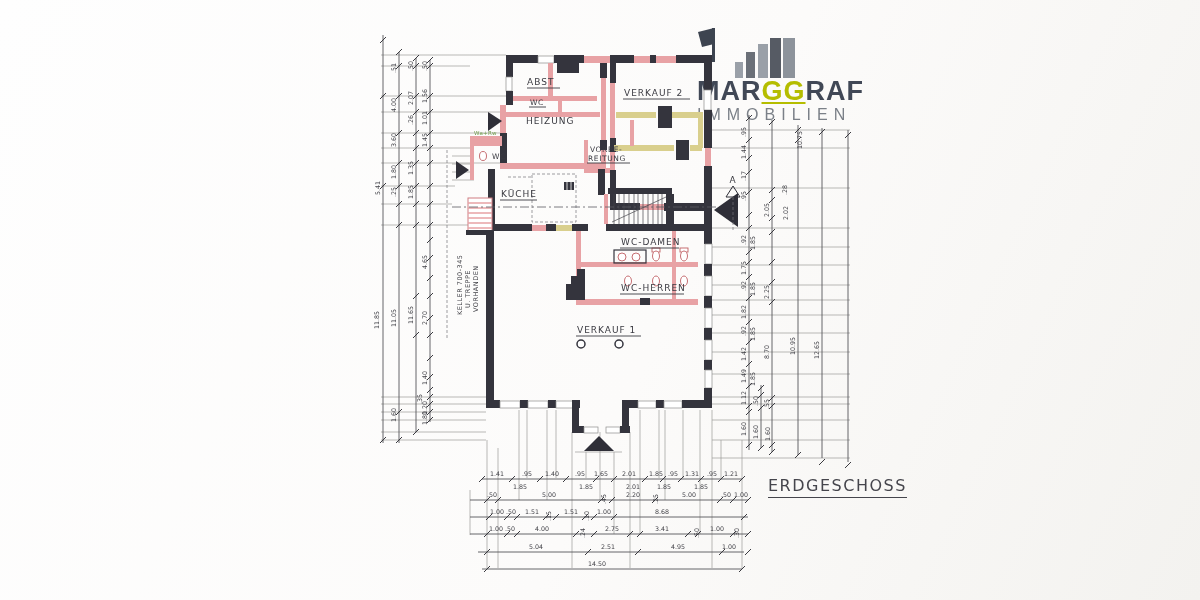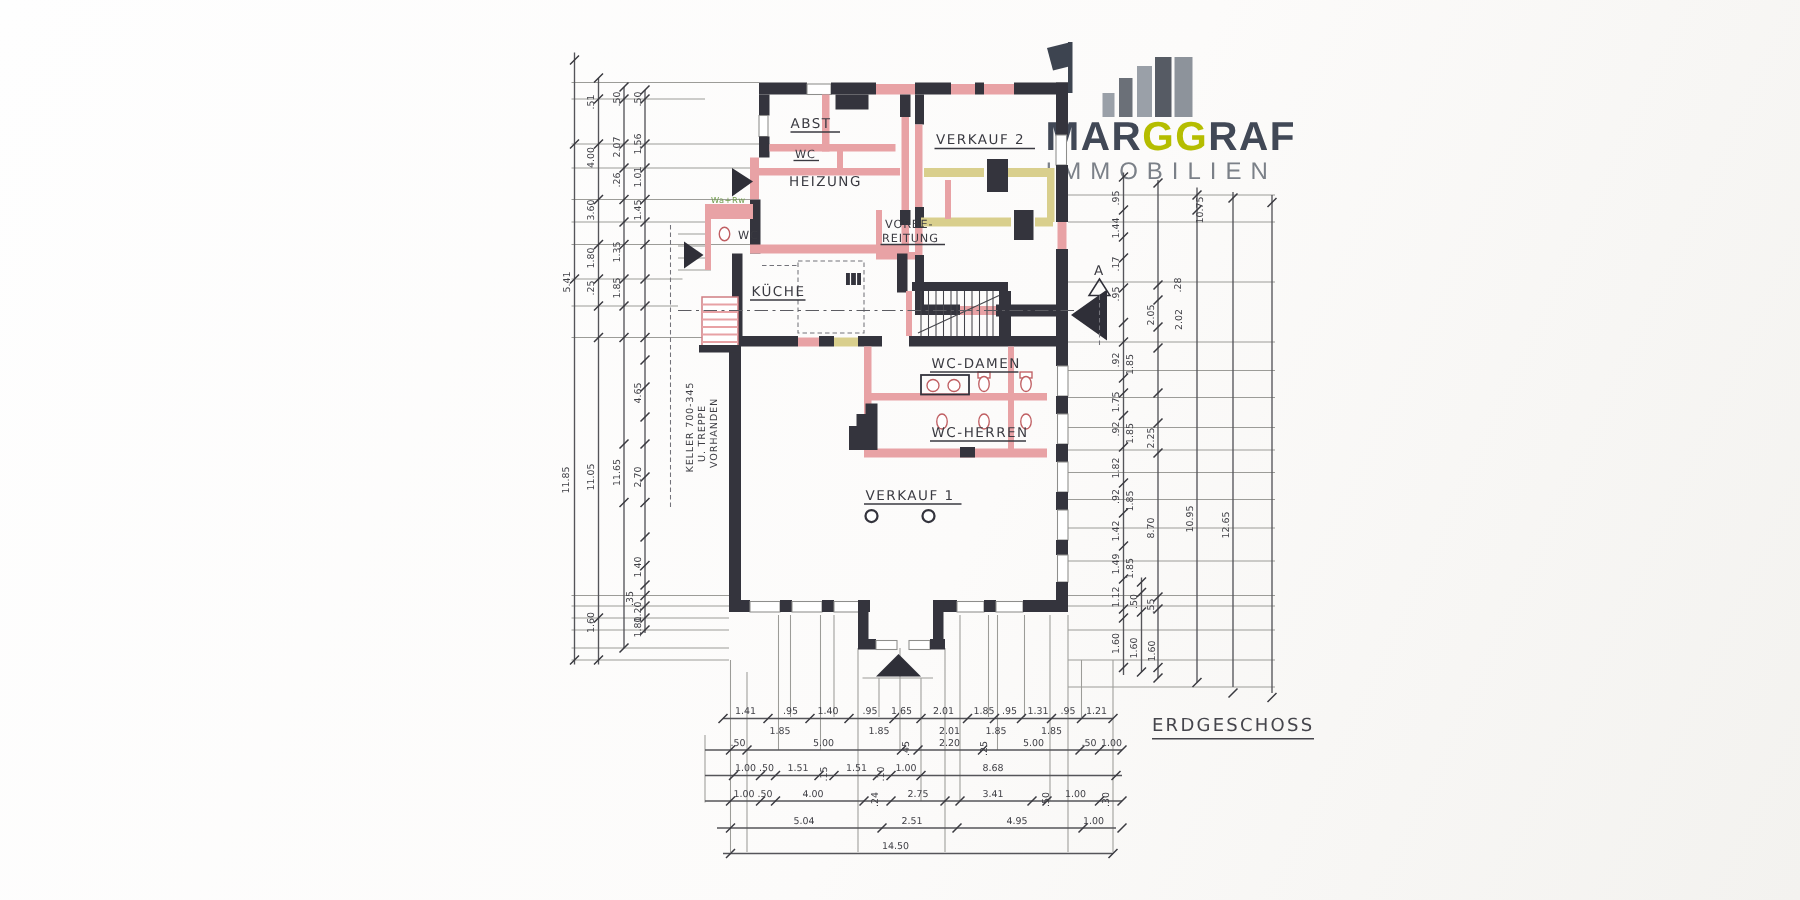--- a/index.html
+++ b/index.html
@@ -5,25 +5,25 @@
   html,body{margin:0;padding:0;background:#fff;}
   .stage{position:relative;width:1200px;height:600px;overflow:hidden;
          background:linear-gradient(115deg,#fefefe 0%,#fcfbfa 55%,#f3f2ef 100%);
          font-family:"DejaVu Sans",sans-serif;}
   svg.plan{position:absolute;left:0;top:0;z-index:3;}
   
   .logo{position:absolute;left:697px;top:26px;z-index:2;width:170px;}
   .logo-bars{height:52px;position:relative;}
   .logo-word{font-family:"Liberation Sans","DejaVu Sans",sans-serif;font-weight:bold;
              font-size:27px;letter-spacing:1px;color:#414856;line-height:26px;}
-  .logo-word .accent{color:#b5bd00;}
+  .logo-word .accent{color:#b5bd00;text-decoration:underline;}
   .logo-sub{font-family:"Liberation Sans","DejaVu Sans",sans-serif;font-size:16px;
             letter-spacing:6px;color:#7b8088;margin-top:2px;}
   .floorlabel{position:absolute;left:768px;top:476px;z-index:4;
-              font-size:12px;letter-spacing:1.5px;color:#45454c;
+              font-size:16px;letter-spacing:1.5px;color:#45454c;
               border-bottom:1.6px solid #45454c;padding-bottom:2px;}
   
   .lbl{font-family:"DejaVu Sans",sans-serif;font-size:9px;letter-spacing:1px;fill:#3a3a41;}
   .lbl-s{font-size:7.5px;letter-spacing:.6px;}
   .dim{font-family:"DejaVu Sans",sans-serif;font-size:6.3px;fill:#3f3f45;}
   .note{font-family:"DejaVu Sans",sans-serif;font-size:6.5px;letter-spacing:.5px;fill:#3f3f45;}
   .green{font-size:5.5px;fill:#6f9c4a;letter-spacing:.3px;}
   .wd{fill:#34343d;} .wp{fill:#e8a2a5;} .wy{fill:#d9cf8d;}
   .win{fill:#ffffff;stroke:#8e8e8c;stroke-width:.7;}
   .thin{stroke:#9c9c98;stroke-width:.7;fill:none;}

